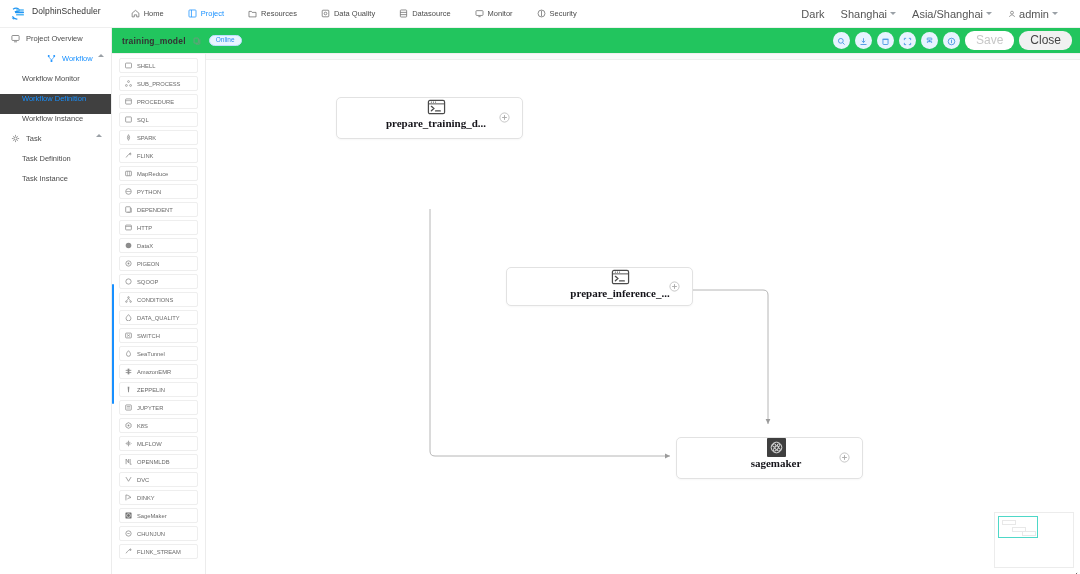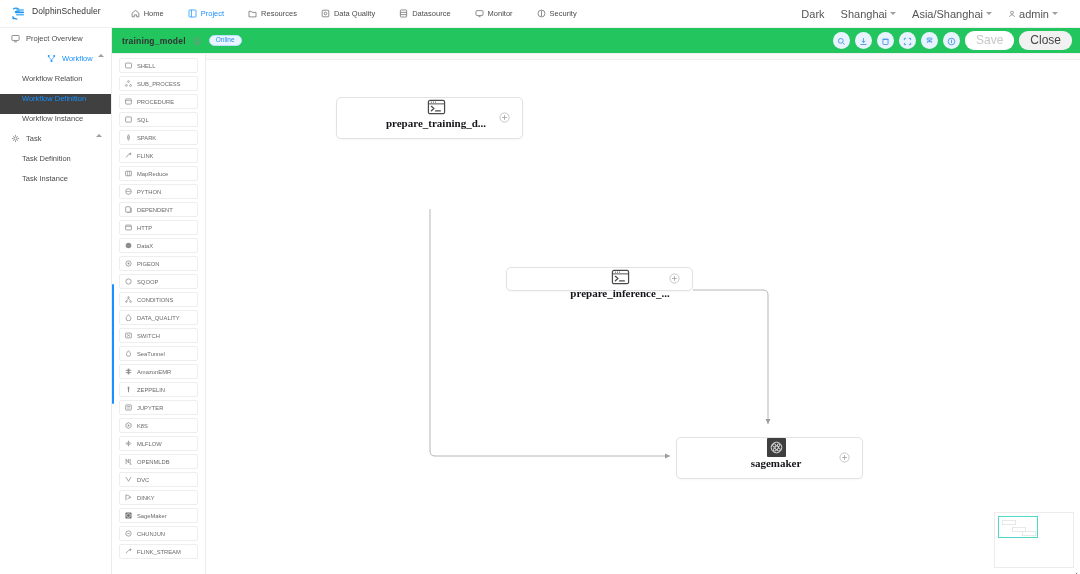--- a/index.html
+++ b/index.html
@@ -271,21 +271,21 @@
               <circle cx="9.6" cy="2.6" r="1.3" fill="#1890ff"></circle>
             <circle cx="6" cy="9.4" r="1.4" fill="#1890ff"></circle>
             <path d="M2.3 3.9L6 8M9.6 3.9L6 8" stroke="#1890ff" stroke-width=".9"></path>
           </svg>
         </span>
         <span class="lbl">Workflow</span>
         <span class="arrow-up"></span>
       </div>
 
       <div class="side-row sub">
-        <span class="lbl">Workflow Relation</span>
+        <span class="lbl">Workflow Monitor</span>
       </div>
       <div class="side-row sub selected">
         <span class="lbl">Workflow Definition</span>
       </div>
       <div class="side-row sub">
         <span class="lbl">Workflow Instance</span>
       </div>
 
       <div class="side-row group">
         <span class="sv">
@@ -657,21 +657,21 @@
             </span>
             <span class="node-label">prepare_training_d...</span>
             <span class="node-port">
               <svg width="11" height="11" viewBox="0 0 12 12">
                   <circle cx="6" cy="6" r="5" fill="#fff" stroke="#c2c2c2" stroke-width="1"></circle>
                   <path d="M6 3.4v5.2M3.4 6h5.2" stroke="#a8a8a8" stroke-width="1"></path>
                 </svg>
             </span>
           </div>
 
-          <div class="node" id="node-n2" style="left: 300px; top: 213px; width: 187px; height: 24px; padding-left: 28px;">
+          <div class="node" id="node-n2" style="left: 300px; top: 213px; width: 187px; height: 39px; padding-left: 28px;">
             <span class="node-icon">
               <svg width="19" height="19" viewBox="0 0 20 20">
                 <rect x="1.5" y="2.5" width="17" height="14" rx="1.6" fill="#fff" stroke="#4a4a4a" stroke-width="1.3"></rect>
                 <line x1="1.5" y1="6.2" x2="18.5" y2="6.2" stroke="#4a4a4a" stroke-width="1"></line>
                 <circle cx="4.6" cy="4.3" r=".6" fill="#4a4a4a"></circle>
                   <circle cx="6.8" cy="4.3" r=".6" fill="#4a4a4a"></circle>
                   <circle cx="9" cy="4.3" r=".6" fill="#4a4a4a"></circle>
                 <path d="M4.6 8.8l2.6 2.3-2.6 2.3" fill="none" stroke="#4a4a4a" stroke-width="1.4" stroke-linecap="round"></path>
                 <line x1="9" y1="13.6" x2="14" y2="13.6" stroke="#4a4a4a" stroke-width="1.4" stroke-linecap="round"></line>
               </svg>

